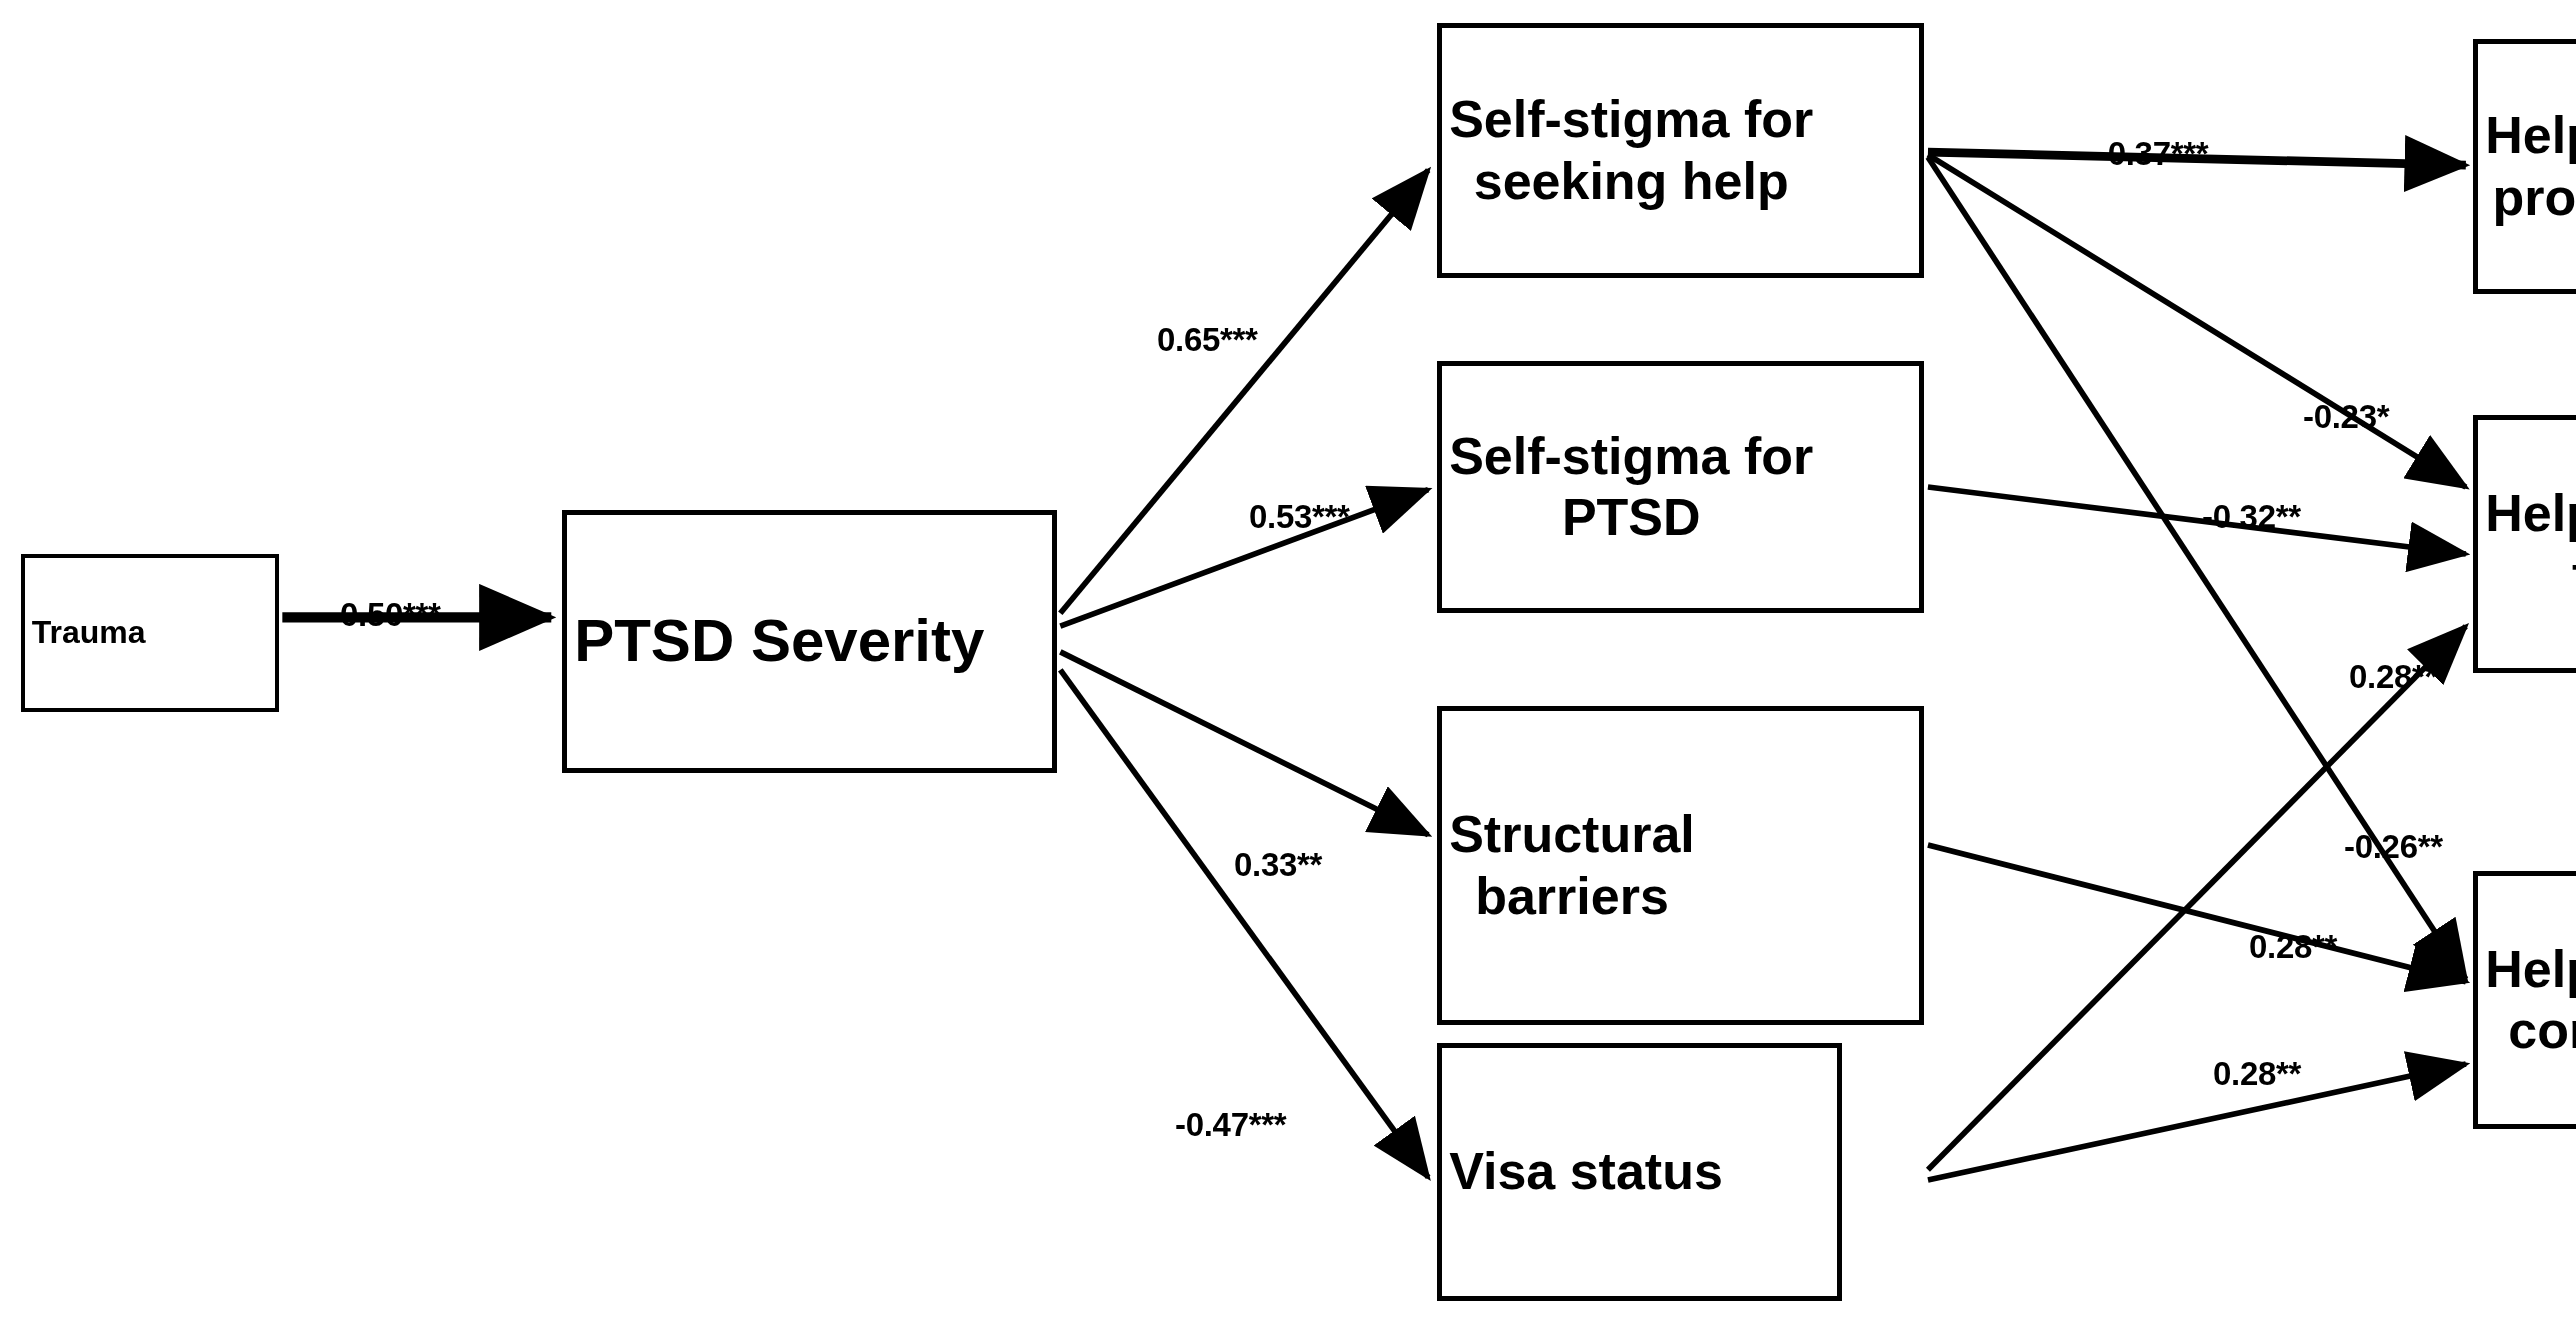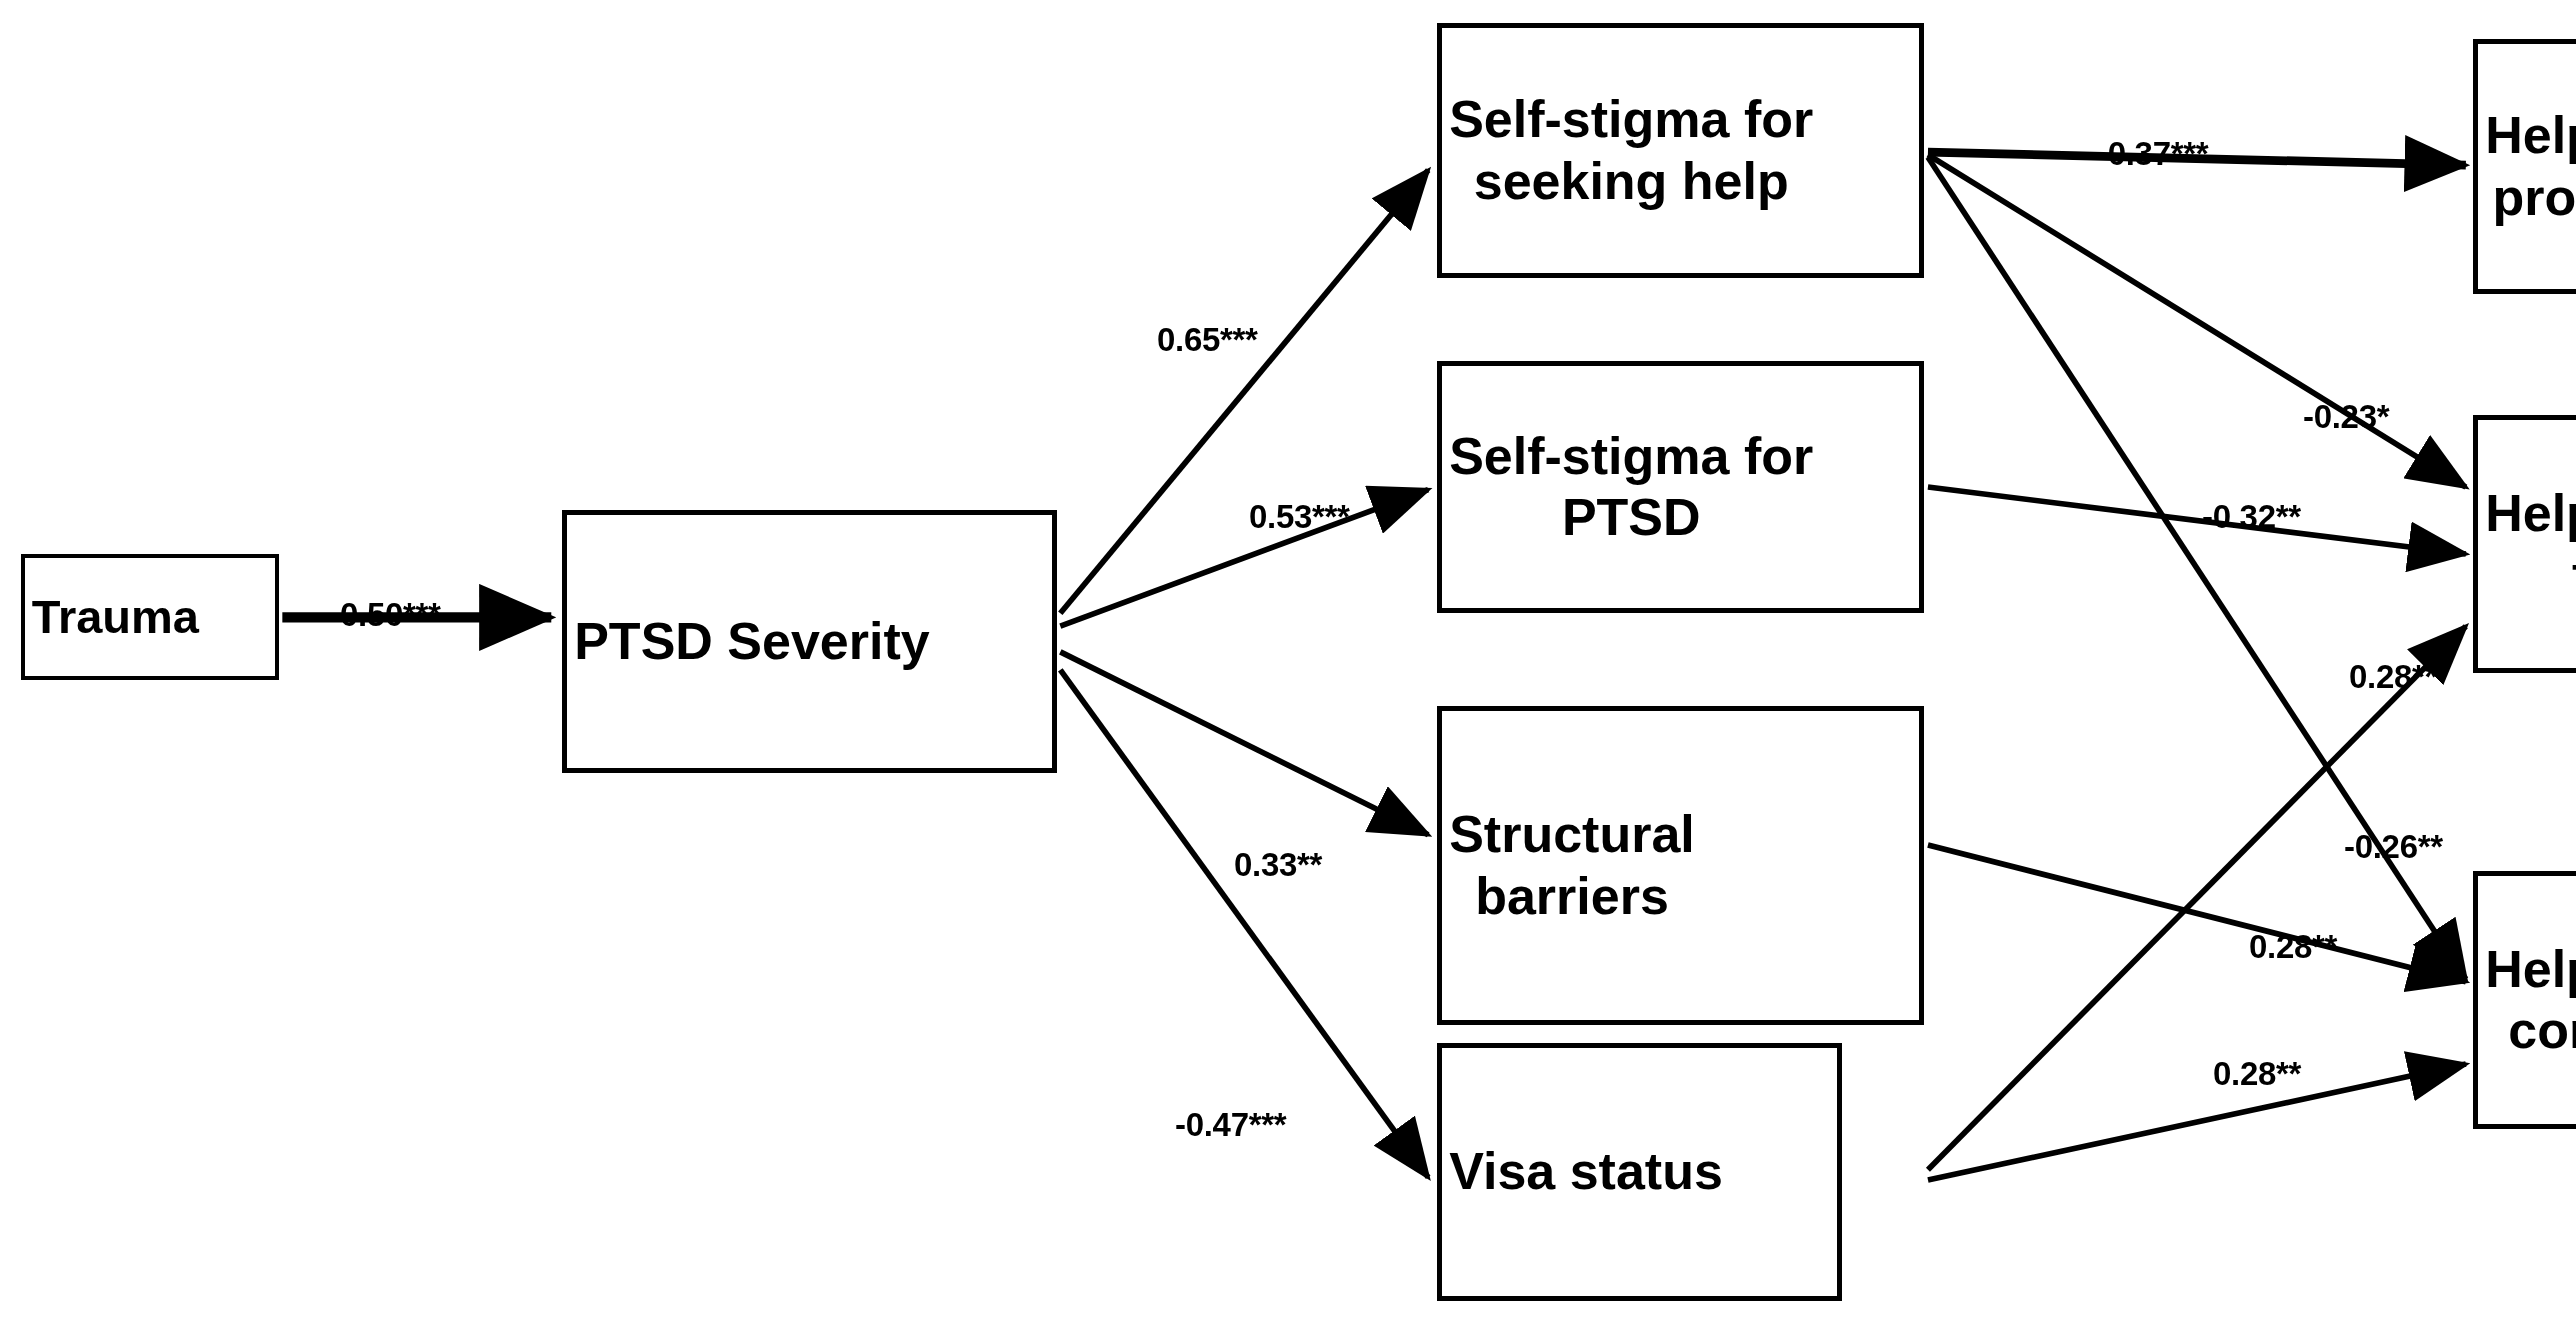--- a/index.html
+++ b/index.html
@@ -27,22 +27,22 @@
     display:flex;
     align-items:center;
     text-align:center;
     color:#000000;
     font-weight:bold;
     line-height:1.18;
     padding:3.1px 7.2px;
     z-index:3;
   }
   .node-label{ display:block; white-space:pre-line; }
-  .n-trauma{ left:20.6px; top:554px; width:258px; height:126px; font-size:47px; border-width:4.6px;}
-  .n-ptsd{ left:562px; top:510px; width:495px; height:263px; font-size:52px; }
+  .n-trauma{ left:20.6px; top:554px; width:258px; height:158px; font-size:32px; border-width:4.6px;}
+  .n-ptsd{ left:562px; top:510px; width:495px; height:263px; font-size:60px; }
   .n-ss-help{ left:1437px; top:23px; width:487px; height:255px; font-size:52px; }
   .n-ss-ptsd{ left:1437px; top:361px; width:487px; height:252px; font-size:52px; }
   .n-struct{ left:1437px; top:706px; width:487px; height:319px; font-size:52px; }
   .n-visa{ left:1437px; top:1043px; width:405px; height:258px; font-size:52px; }
   .n-prof{ left:2473px; top:39px; width:487px; height:255px; font-size:52px; }
   .n-fam{ left:2473px; top:415px; width:487px; height:258px; font-size:52px; }
   .n-comm{ left:2473px; top:871px; width:487px; height:258px; font-size:52px; }
 
   .edge-label{
     position:absolute;

